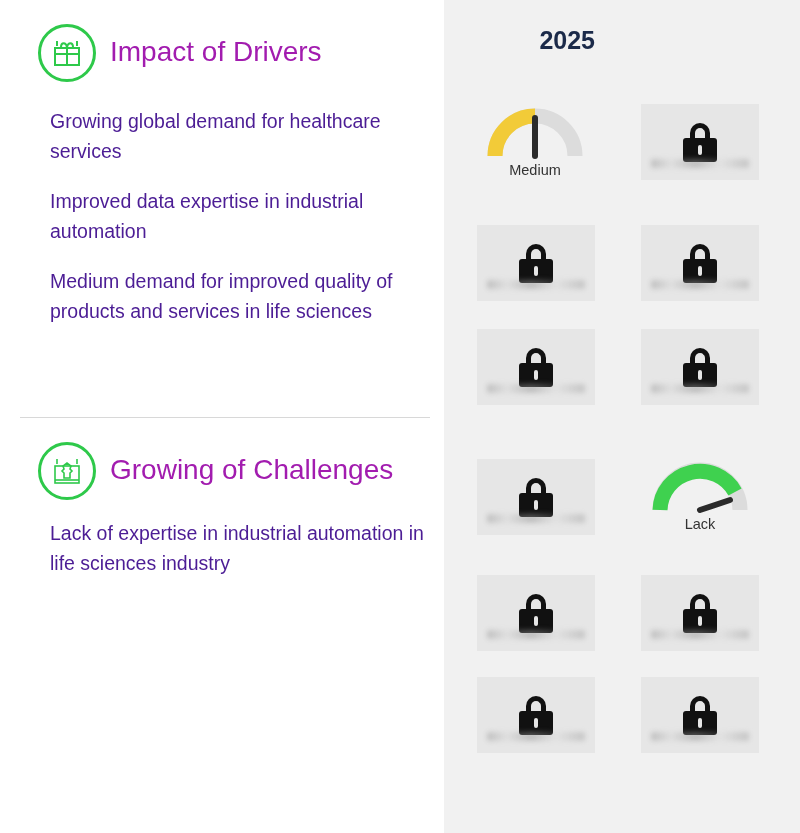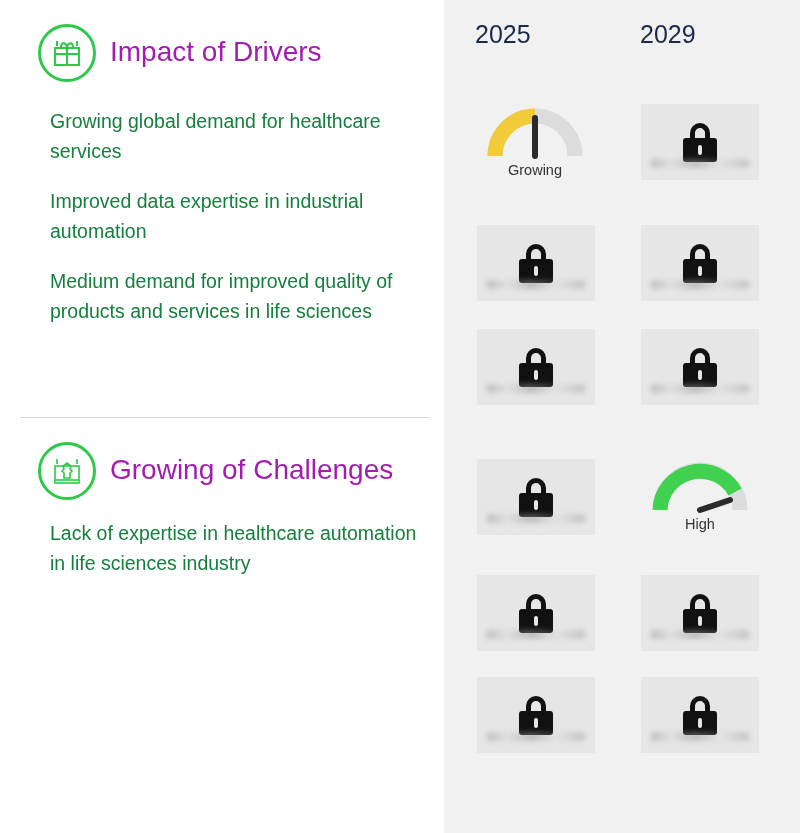--- a/index.html
+++ b/index.html
@@ -24,26 +24,26 @@
     position: absolute;
     left: 444px;
     top: 0;
     width: 356px;
     height: 833px;
     background: #f1f1f1;
   }
   
   .col-head {
     position: absolute;
-    top: 20px;
+    top: 26px;
     width: 120px;
-    text-align: left;
+    text-align: right;
     font-size: 25px;
     color: #1b2a49;
-    font-weight: 400;
+    font-weight: 700;
   }
   .col-head.c1 { left: 475px; }
   .col-head.c2 { left: 640px; }
 
   
   .section {
     position: absolute;
     left: 0;
     width: 444px;
   }
@@ -87,21 +87,21 @@
     white-space: nowrap;
   }
   .bullets {
     position: absolute;
     left: 50px;
     width: 380px;
   }
   .bullet {
     font-size: 19.5px;
     line-height: 30px;
-    color: #15803d;
+    color: #4c1d95;
     margin-bottom: 20px;
   }
 
   
   .cell {
     position: absolute;
     width: 118px;
     height: 76px;
     background: #e6e6e6;
     display: flex;
@@ -175,21 +175,20 @@
   }
 </style>
 </head>
 <body>
 
 <div class="page">
 
   <div class="right-panel"></div>
 
   <div class="col-head c1">2025</div>
-  <div class="col-head c2">2029</div>
 
   <div class="divider"></div>
 
   <div class="section section-drivers">
     <div class="sec-header">
       <div class="badge">
         <svg width="34" height="34" viewBox="0 0 34 34" aria-hidden="true">
           <rect x="5" y="12" width="24" height="17" fill="none" stroke="#2ec94a" stroke-width="2"></rect>
           <line x1="17" y1="12" x2="17" y2="29" stroke="#2ec94a" stroke-width="2"></line>
           <line x1="5" y1="18" x2="29" y2="18" stroke="#2ec94a" stroke-width="2"></line>
@@ -215,33 +214,33 @@
           <rect x="5" y="12" width="24" height="17" fill="none" stroke="#2ec94a" stroke-width="1.6"></rect>
           <line x1="5" y1="26" x2="29" y2="26" stroke="#2ec94a" stroke-width="1.6"></line>
           <path d="M14 24 L14 19 L12 17 L14 15 L13 12 L17 9 L21 12 L20 15 L22 17 L20 19 L20 24 Z" fill="none" stroke="#2ec94a" stroke-width="1.6"></path>
           <line x1="7" y1="5" x2="7" y2="10" stroke="#2ec94a" stroke-width="1.6"></line>
           <line x1="27" y1="5" x2="27" y2="10" stroke="#2ec94a" stroke-width="1.6"></line>
         </svg>
       </div>
       <div class="sec-title">Growing of Challenges</div>
     </div>
     <div class="bullets" style="top:100px;">
-      <div class="bullet">Lack of expertise in healthcare automation in life sciences industry</div>
+      <div class="bullet">Lack of expertise in industrial automation in life sciences industry</div>
     </div>
   </div>
 
   <div class="gauge-wrap" style="left:476px; top:106px;">
     <div class="gauge">
       <svg width="96" height="54" viewBox="0 0 96 54" aria-hidden="true">
         <path d="M8 50 A40 40 0 0 1 88 50" fill="none" stroke="#dcdcdc" stroke-width="15" stroke-linecap="butt"></path>
         <path d="M8 50 A40 40 0 0 1 48 10" fill="none" stroke="#f2cb38" stroke-width="15" stroke-linecap="butt"></path>
         <line x1="48" y1="50" x2="48" y2="12" stroke="#2b2b2b" stroke-width="6" stroke-linecap="round"></line>
       </svg>
     </div>
-    <div class="gauge-label">Growing</div>
+    <div class="gauge-label">Medium</div>
   </div>
 
   <div class="cell" style="left:641px; top:104px;">
     <div class="lock">
       <div class="shackle"></div>
         <div class="body"></div>
         <div class="keyhole"></div>
     </div>
     <div class="blurbar"></div>
   </div>
@@ -290,21 +289,21 @@
   </div>
 
   <div class="gauge-wrap" style="left:641px; top:460px;">
     <div class="gauge">
       <svg width="96" height="54" viewBox="0 0 96 54" aria-hidden="true">
         <path d="M8 50 A40 40 0 0 1 88 50" fill="none" stroke="#dcdcdc" stroke-width="15" stroke-linecap="butt"></path>
         <path d="M8 50 A40 40 0 0 1 83 32" fill="none" stroke="#3fd14f" stroke-width="15" stroke-linecap="butt"></path>
         <line x1="48" y1="50" x2="78" y2="40" stroke="#2b2b2b" stroke-width="6" stroke-linecap="round"></line>
       </svg>
     </div>
-    <div class="gauge-label">High</div>
+    <div class="gauge-label">Lack</div>
   </div>
 
   <div class="cell" style="left:477px; top:575px;">
     <div class="lock">
       <div class="shackle"></div>
         <div class="body"></div>
         <div class="keyhole"></div>
     </div>
     <div class="blurbar"></div>
   </div>

